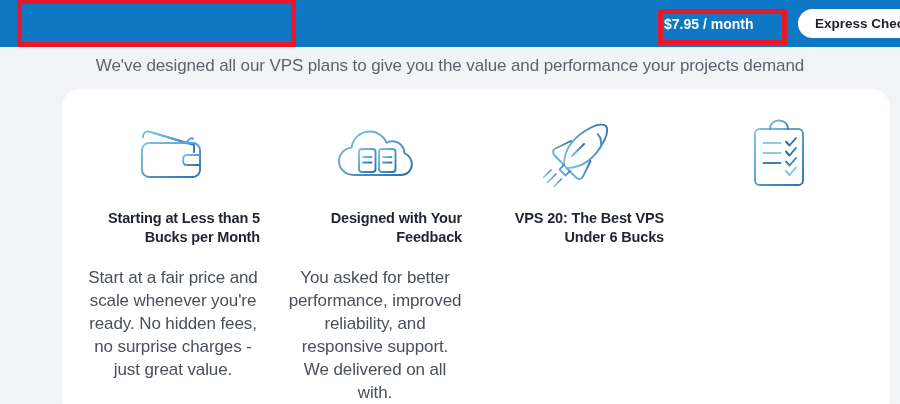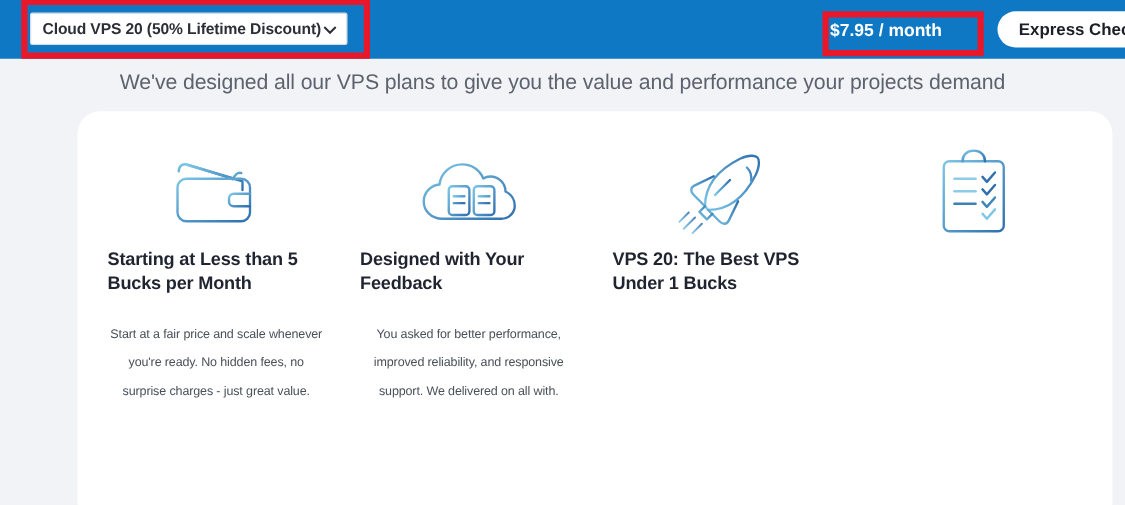--- a/index.html
+++ b/index.html
@@ -157,53 +157,45 @@
   }
 
   .feature-icon {
     height: 86px;
     display: flex;
     align-items: center;
     justify-content: center;
   }
 
   .feature-title {
-    margin-top: 2px;
+    margin-top: 12px;
     font-size: 14.5px;
     font-weight: bold;
     color: #1f2430;
-    text-align: left;
+    text-align: right;
     line-height: 19px;
     letter-spacing: -0.15px;
   }
 
   .feature-body {
     margin-top: 19px;
-    font-size: 10px;
+    font-size: 17px;
     color: #4a5059;
     text-align: center;
     line-height: 23px;
     letter-spacing: -0.1px;
   }
 </style>
 </head>
 <body>
 
 <div class="page">
 
   <div class="topbar">
 
-    <div class="plan-select">
-      <span class="plan-label">Cloud VPS 20 (50% Lifetime Discount)</span>
-      <span class="chev">
-        <svg width="12" height="12" viewBox="0 0 12 12">
-          <path d="M2 4.2 L6 8.2 L10 4.2" fill="none" stroke="#2b2f38" stroke-width="1.6" stroke-linecap="square" stroke-linejoin="miter"></path>
-        </svg>
-      </span>
-    </div>
 
     <div class="price-pill">
       <span class="price-text">$7.95 / month</span>
     </div>
 
     <div class="express-btn">
       <span class="express-text">Express Chec</span>
     </div>
   </div>
 
@@ -279,21 +271,21 @@
               <path d="M63.5 19 C66.5 22 67.5 26 66.8 30"></path>
               <path d="M38 41 L50 29"></path>
               <g stroke-width="1.6" opacity="0.85">
                 <path d="M22 59 L13 68"></path>
                 <path d="M27.5 64 L20 71.5"></path>
                 <path d="M17 55 L9.5 62.5"></path>
               </g>
             </g>
           </svg>
         </div>
-        <div class="feature-title">VPS 20: The Best VPS Under 1 Bucks</div>
+        <div class="feature-title">VPS 20: The Best VPS Under 6 Bucks</div>
       </div>
 
       <div class="feature">
         <div class="feature-icon">
           <svg width="86" height="78" viewBox="0 0 86 78">
             <defs>
               <linearGradient id="g4" x1="0" y1="0" x2="1" y2="1">
                 <stop offset="0" stop-color="#7cc6e6"></stop>
                 <stop offset="1" stop-color="#2f6fae"></stop>
               </linearGradient>

